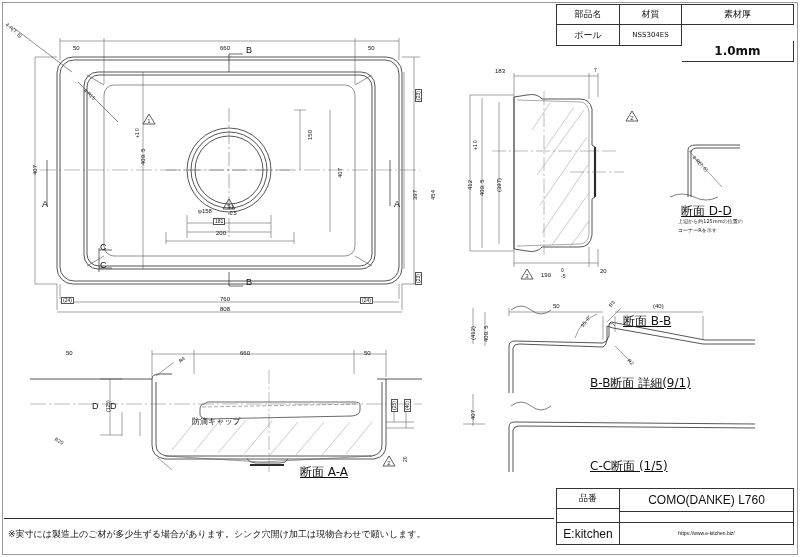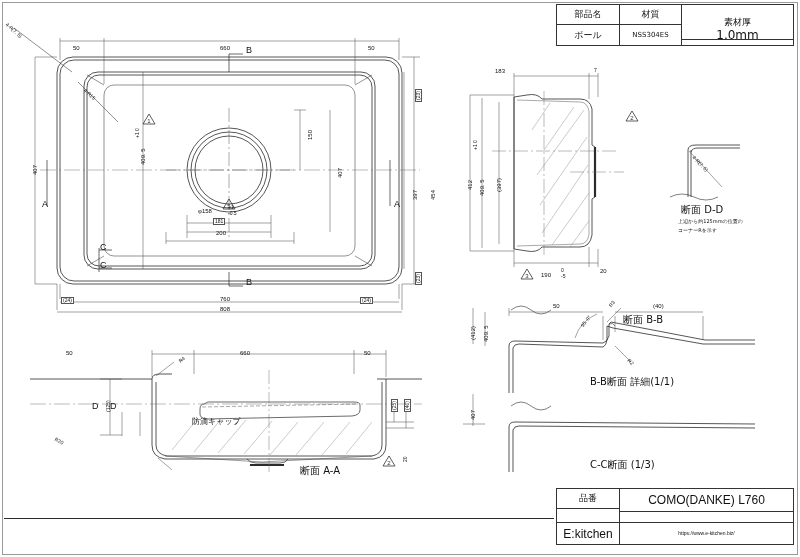--- a/index.html
+++ b/index.html
@@ -12,46 +12,46 @@
   .t.xs{font-size:5px;}
   .t.md{font-size:9px;}
   .t.lg{font-size:12px;}
   .t.jp{font-family:"DejaVu Sans","Liberation Sans",sans-serif;}
   .vt{transform:rotate(-90deg);transform-origin:left top;}
   .dimbox{border:1px solid #555;background:#fff;padding:0 1px;}
   .tbc{position:absolute;box-sizing:border-box;display:flex;align-items:center;
        justify-content:center;border-right:1px solid #333;border-bottom:1px solid #333;}
   .frame{position:absolute;border:1px solid #9a9a9a;box-sizing:border-box;}
   svg{position:absolute;left:0;top:0;overflow:visible;}
-  .cap{font-size:10px;}
+  .cap{font-size:12px;text-decoration:underline;}
 </style>
 </head>
 <body>
 
 <div id="sheet">
 
   <div class="frame" style="left:2px;top:2px;width:796px;height:553px;"></div>
 
   <div>
     <div class="tbc" style="left:556px;top:4px;width:64px;height:21px;border-top:1px solid #333;border-left:1px solid #333;">
       <span class="t md jp">部品名</span>
     </div>
     <div class="tbc" style="left:620px;top:4px;width:62px;height:21px;border-top:1px solid #333;">
       <span class="t md jp">材質</span>
     </div>
-    <div class="tbc" style="left:682px;top:4px;width:112px;height:36px;border-top:1px solid #333;">
+    <div class="tbc" style="left:682px;top:4px;width:112px;height:21px;border-top:1px solid #333;">
       <span class="t md jp">素材厚</span>
     </div>
     <div class="tbc" style="left:556px;top:25px;width:64px;height:21px;border-left:1px solid #333;">
       <span class="t md jp">ボール</span>
     </div>
     <div class="tbc" style="left:620px;top:25px;width:62px;height:21px;">
       <span class="t jp">NSS304ES</span>
     </div>
-    <div class="tbc" style="left:682px;top:25px;width:112px;height:21px;">
+    <div class="tbc" style="left:682px;top:41px;width:112px;height:21px;font-weight:bold;">
       <span class="t lg jp">1.0mm</span>
     </div>
   </div>
 
   <div>
     <div class="tbc" style="left:556px;top:488px;width:64px;height:21px;border-top:1px solid #333;border-left:1px solid #333;">
       <span class="t md jp">品番</span>
     </div>
     <div class="tbc" style="left:620px;top:488px;width:174px;height:24px;border-top:1px solid #333;">
       <span class="t lg">COMO(DANKE) L760</span>
@@ -60,20 +60,21 @@
     <div class="tbc" style="left:620px;top:509px;width:174px;height:14px;"></div>
     <div class="tbc" style="left:556px;top:523px;width:64px;height:22px;border-left:1px solid #333;">
       <span class="t lg">E:kitchen</span>
     </div>
     <div class="tbc" style="left:620px;top:523px;width:174px;height:22px;">
       <span class="t xs">https://www.e-kitchen.biz/</span>
     </div>
   </div>
 
   <div class="ln" style="left:4px;top:518px;width:550px;height:1px;"></div>
+  <span class="t jp" style="left:8px;top:530px;font-size:9px;">※実寸には製造上のご材が多少生ずる場合があります。シンク穴開け加工は現物合わせで願いします。</span>
 
   <svg width="470" height="330" style="left:0px;top:10px;">
     <g fill="none" stroke="#2b2b2b" stroke-width="0.8">
 
       <rect x="57" y="47" width="345" height="227" rx="16" ry="16"></rect>
       <rect x="60" y="50" width="339" height="221" rx="14" ry="14"></rect>
 
       <rect x="84" y="62" width="291" height="197" rx="14" ry="14"></rect>
       <rect x="87" y="65" width="285" height="191" rx="12" ry="12"></rect>
 
@@ -325,39 +326,39 @@
     </g>
   </svg>
 
   <span class="t sm vt" style="left:470px;top:340px;">(412)</span>
   <span class="t sm vt" style="left:483px;top:342px;">409. 5</span>
   <span class="t sm" style="left:553px;top:303px;">50</span>
   <span class="t sm" style="left:653px;top:303px;">(40)</span>
   <span class="t xs" style="left:580px;top:325px;transform:rotate(-52deg);transform-origin:left top;">95. 0°</span>
   <span class="t xs" style="left:608px;top:305px;transform:rotate(-52deg);transform-origin:left top;">R3</span>
   <span class="t xs" style="left:630px;top:358px;transform:rotate(46deg);transform-origin:left top;">R2</span>
-  <span class="t jp cap" style="left:590px;top:377px;">B-B断面  詳細(1/1)</span>
+  <span class="t jp cap" style="left:590px;top:377px;">B-B断面  詳細(9/1)</span>
 
   <svg width="320" height="80" style="left:455px;top:392px;">
     <g fill="none" stroke="#2b2b2b" stroke-width="0.8">
       <line x1="54" y1="35" x2="54" y2="80"></line>
       <line x1="58" y1="38" x2="58" y2="80"></line>
       <path d="M54,35 Q54,30 60,30"></path>
       <path d="M58,38 Q59,34 64,34"></path>
       <path d="M56,14 Q66,6 76,14 Q86,22 96,14" stroke-width="0.6"></path>
       <line x1="60" y1="30" x2="300" y2="32"></line>
       <line x1="64" y1="34" x2="300" y2="36"></line>
     </g>
     <g fill="none" stroke="#444" stroke-width="0.5">
       <line x1="18" y1="2" x2="18" y2="34"></line>
       <line x1="8" y1="32" x2="30" y2="32"></line>
     </g>
   </svg>
   <span class="t sm vt" style="left:470px;top:420px;">407</span>
-  <span class="t jp cap" style="left:590px;top:460px;">C-C断面 (1/3)</span>
+  <span class="t jp cap" style="left:590px;top:460px;">C-C断面 (1/5)</span>
 
   <svg width="420" height="150" style="left:22px;top:332px;">
     <g fill="none" stroke="#2b2b2b" stroke-width="0.8">
 
       <line x1="8" y1="47" x2="130" y2="47"></line>
       <line x1="355" y1="47" x2="400" y2="47"></line>
 
       <path d="M130,47 Q130,42 138,42 L150,42"></path>
       <path d="M134,50 L134,113 Q134,122 145,124 L350,124 Q360,122 360,113 L360,50"></path>
       <path d="M130,47 L130,113 Q130,125 143,127 L352,127 Q364,125 364,113 L364,47"></path>

